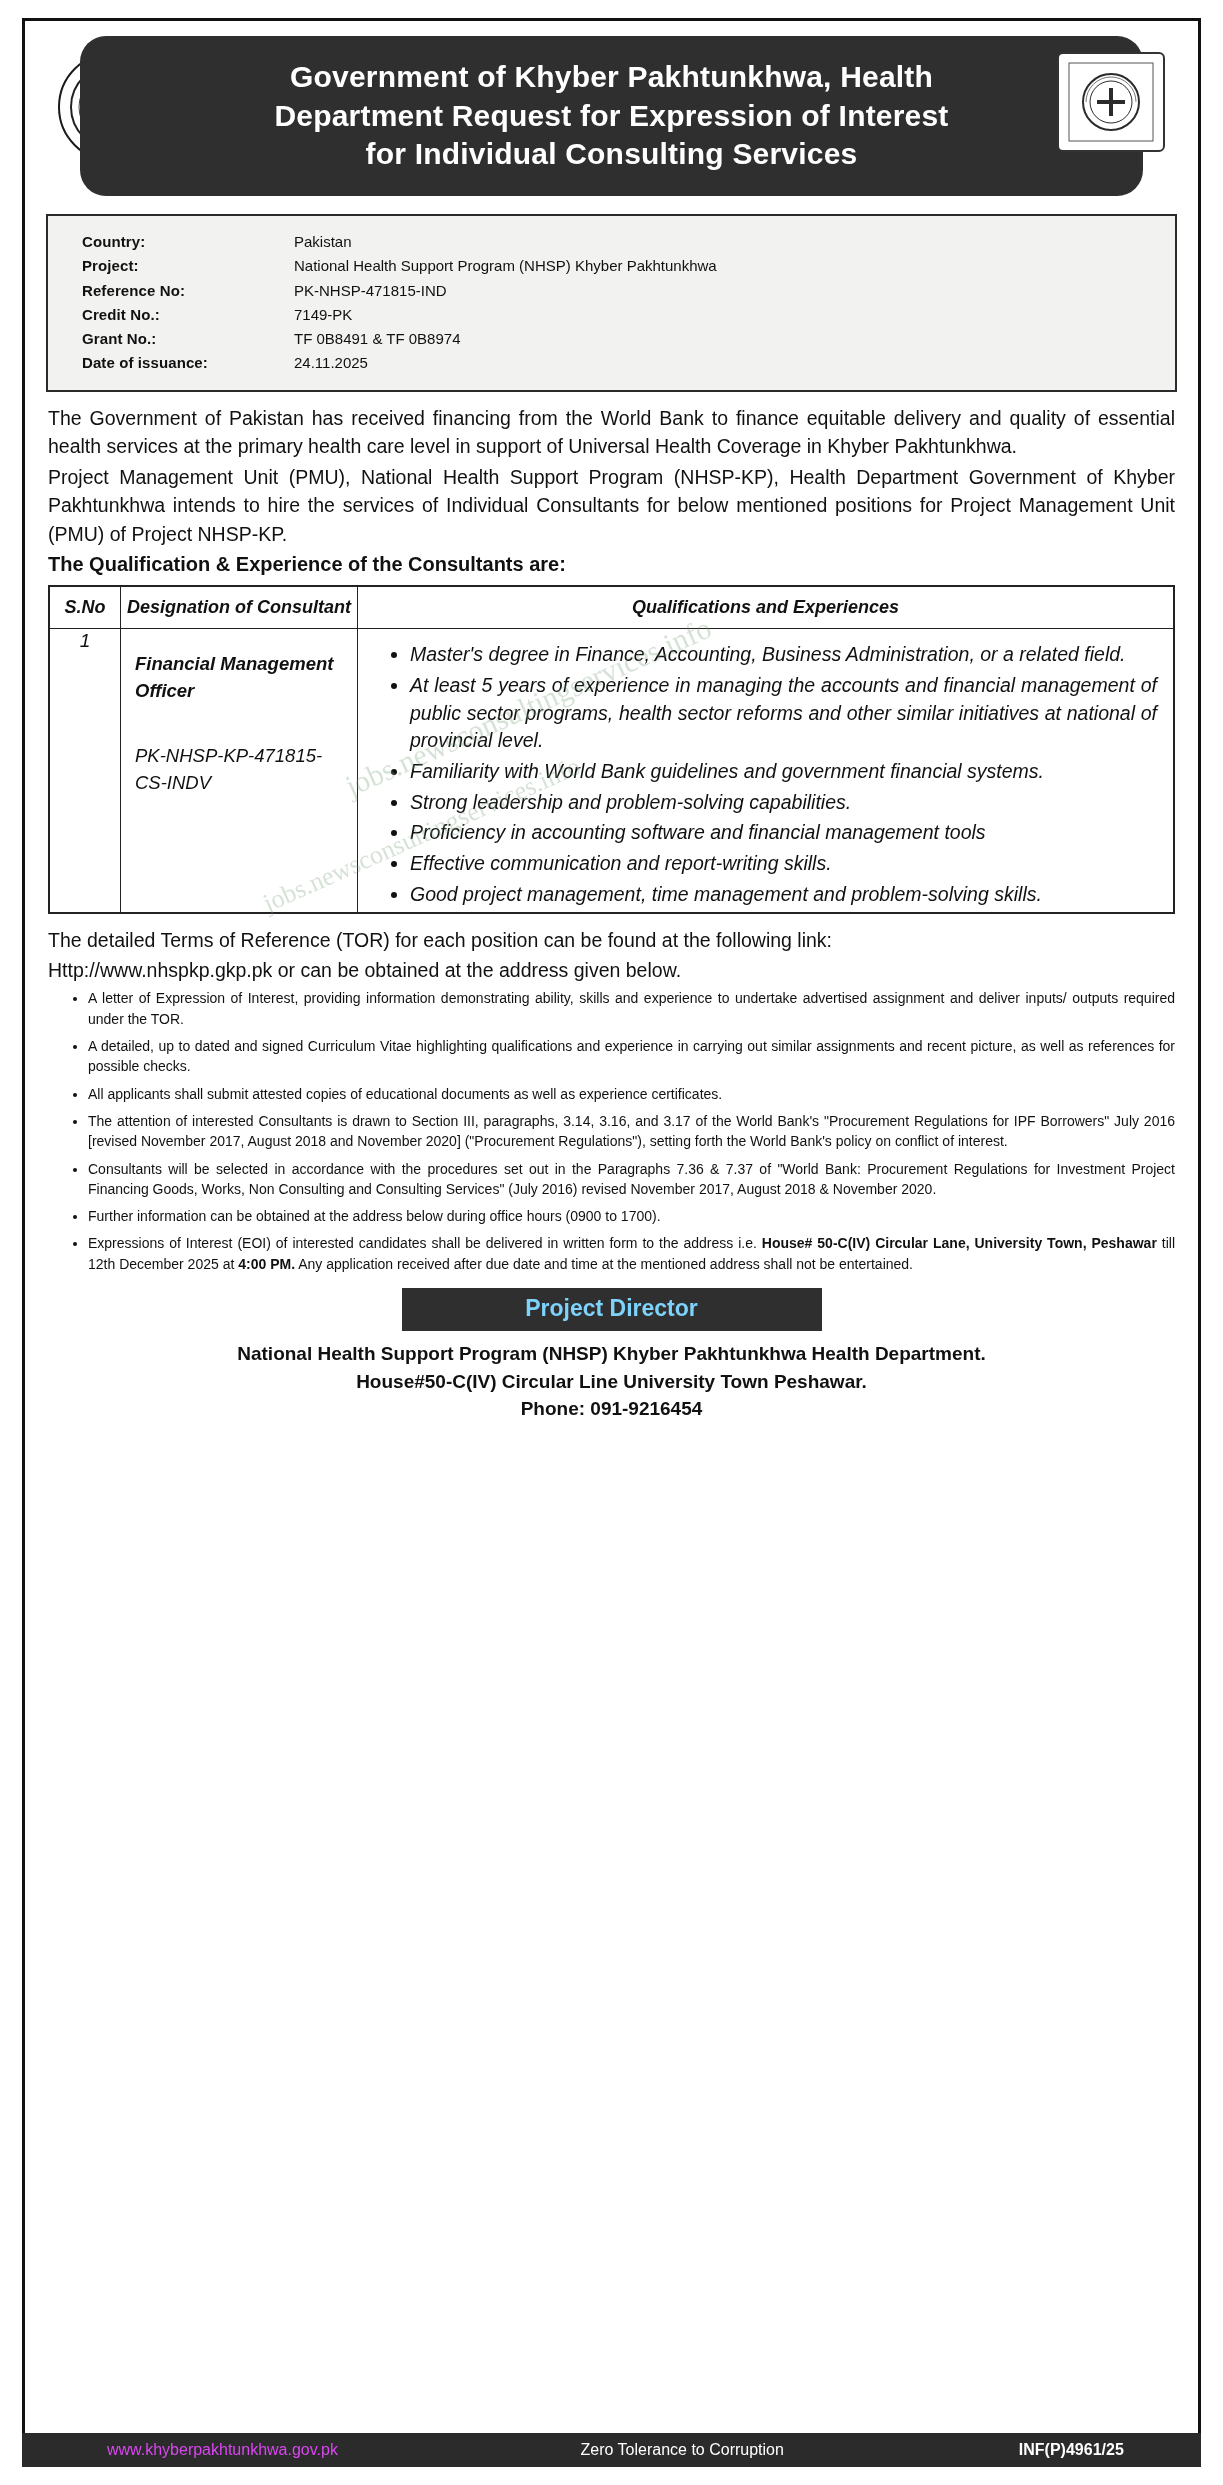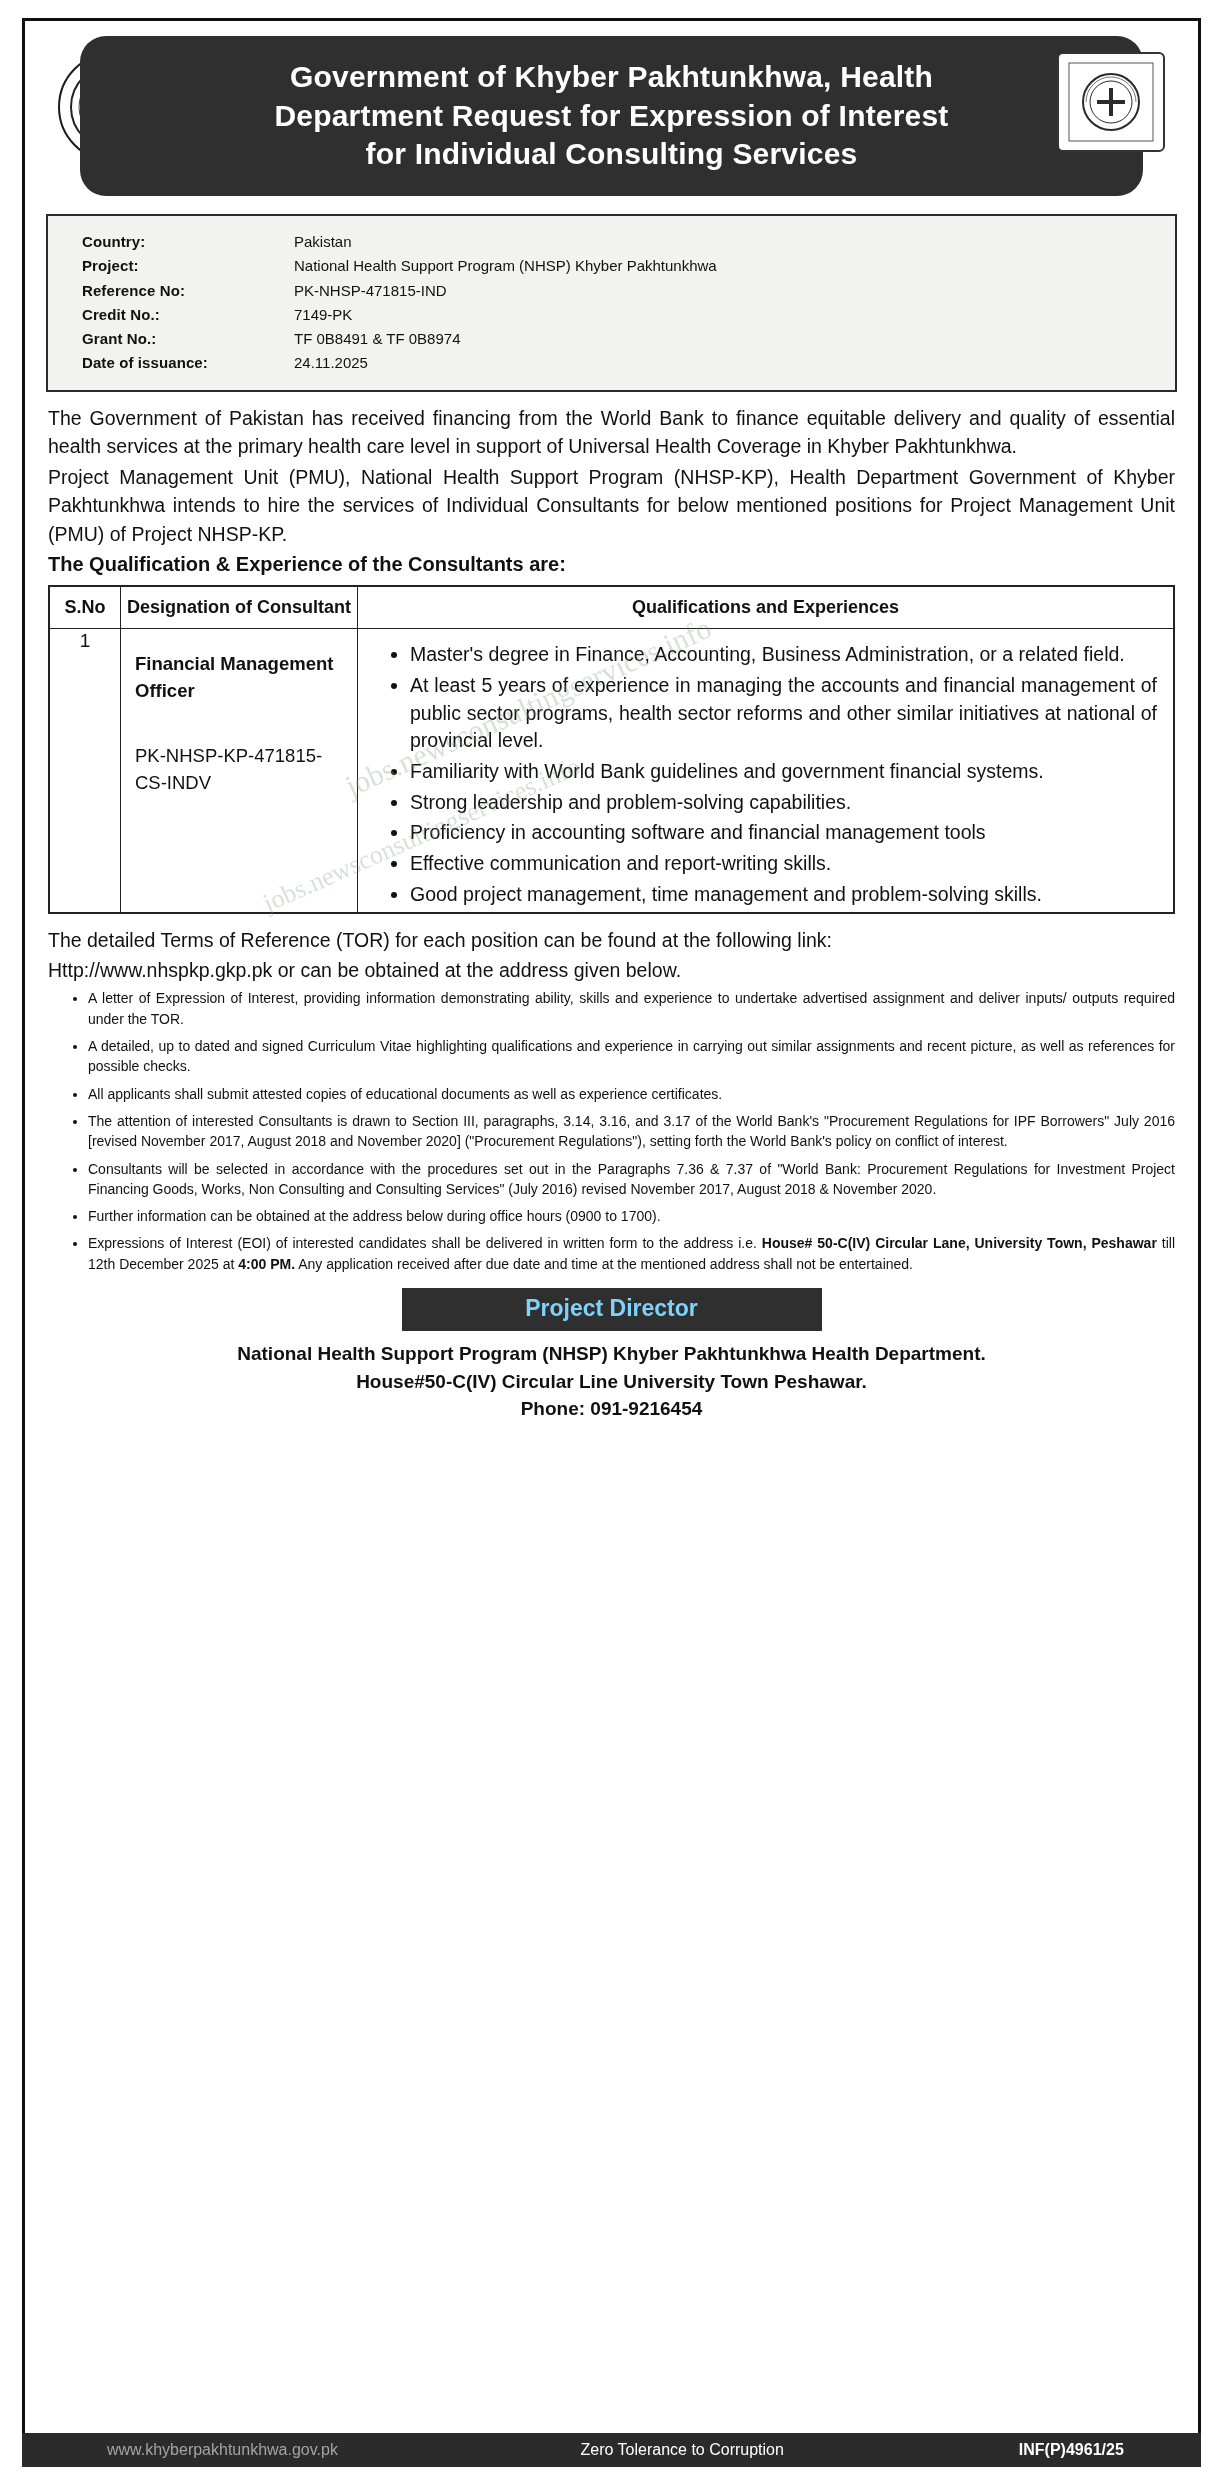--- a/index.html
+++ b/index.html
@@ -122,20 +122,21 @@
   
   .qual-table {
     margin: 6px 12px 0 12px;
     border-collapse: collapse;
     width: calc(100% - 24px);
     border: 2px solid #222;
   }
   .qual-table th, .qual-table td {
     border: 1.5px solid #222;
     vertical-align: top;
+    font-style: italic;
   }
   .qual-table thead th {
     text-align: center;
     font-size: 18px;
     font-weight: bold;
     padding: 10px 4px;
     vertical-align: middle;
   }
   .col-sno { width: 62px; }
   .col-desig { width: 228px; }
@@ -205,21 +206,21 @@
     height: 34px;
     background: #2b2b2b;
     color: #ffffff;
     display: flex;
     align-items: center;
     font-size: 16px;
   }
   .bb-left {
     width: 34%;
     text-align: center;
-    color: #a3a3a3;
+    color: #d946ef;
   }
   .bb-mid {
     flex: 1;
     text-align: center;
   }
   .bb-right {
     width: 22%;
     text-align: center;
     font-weight: bold;
   }

